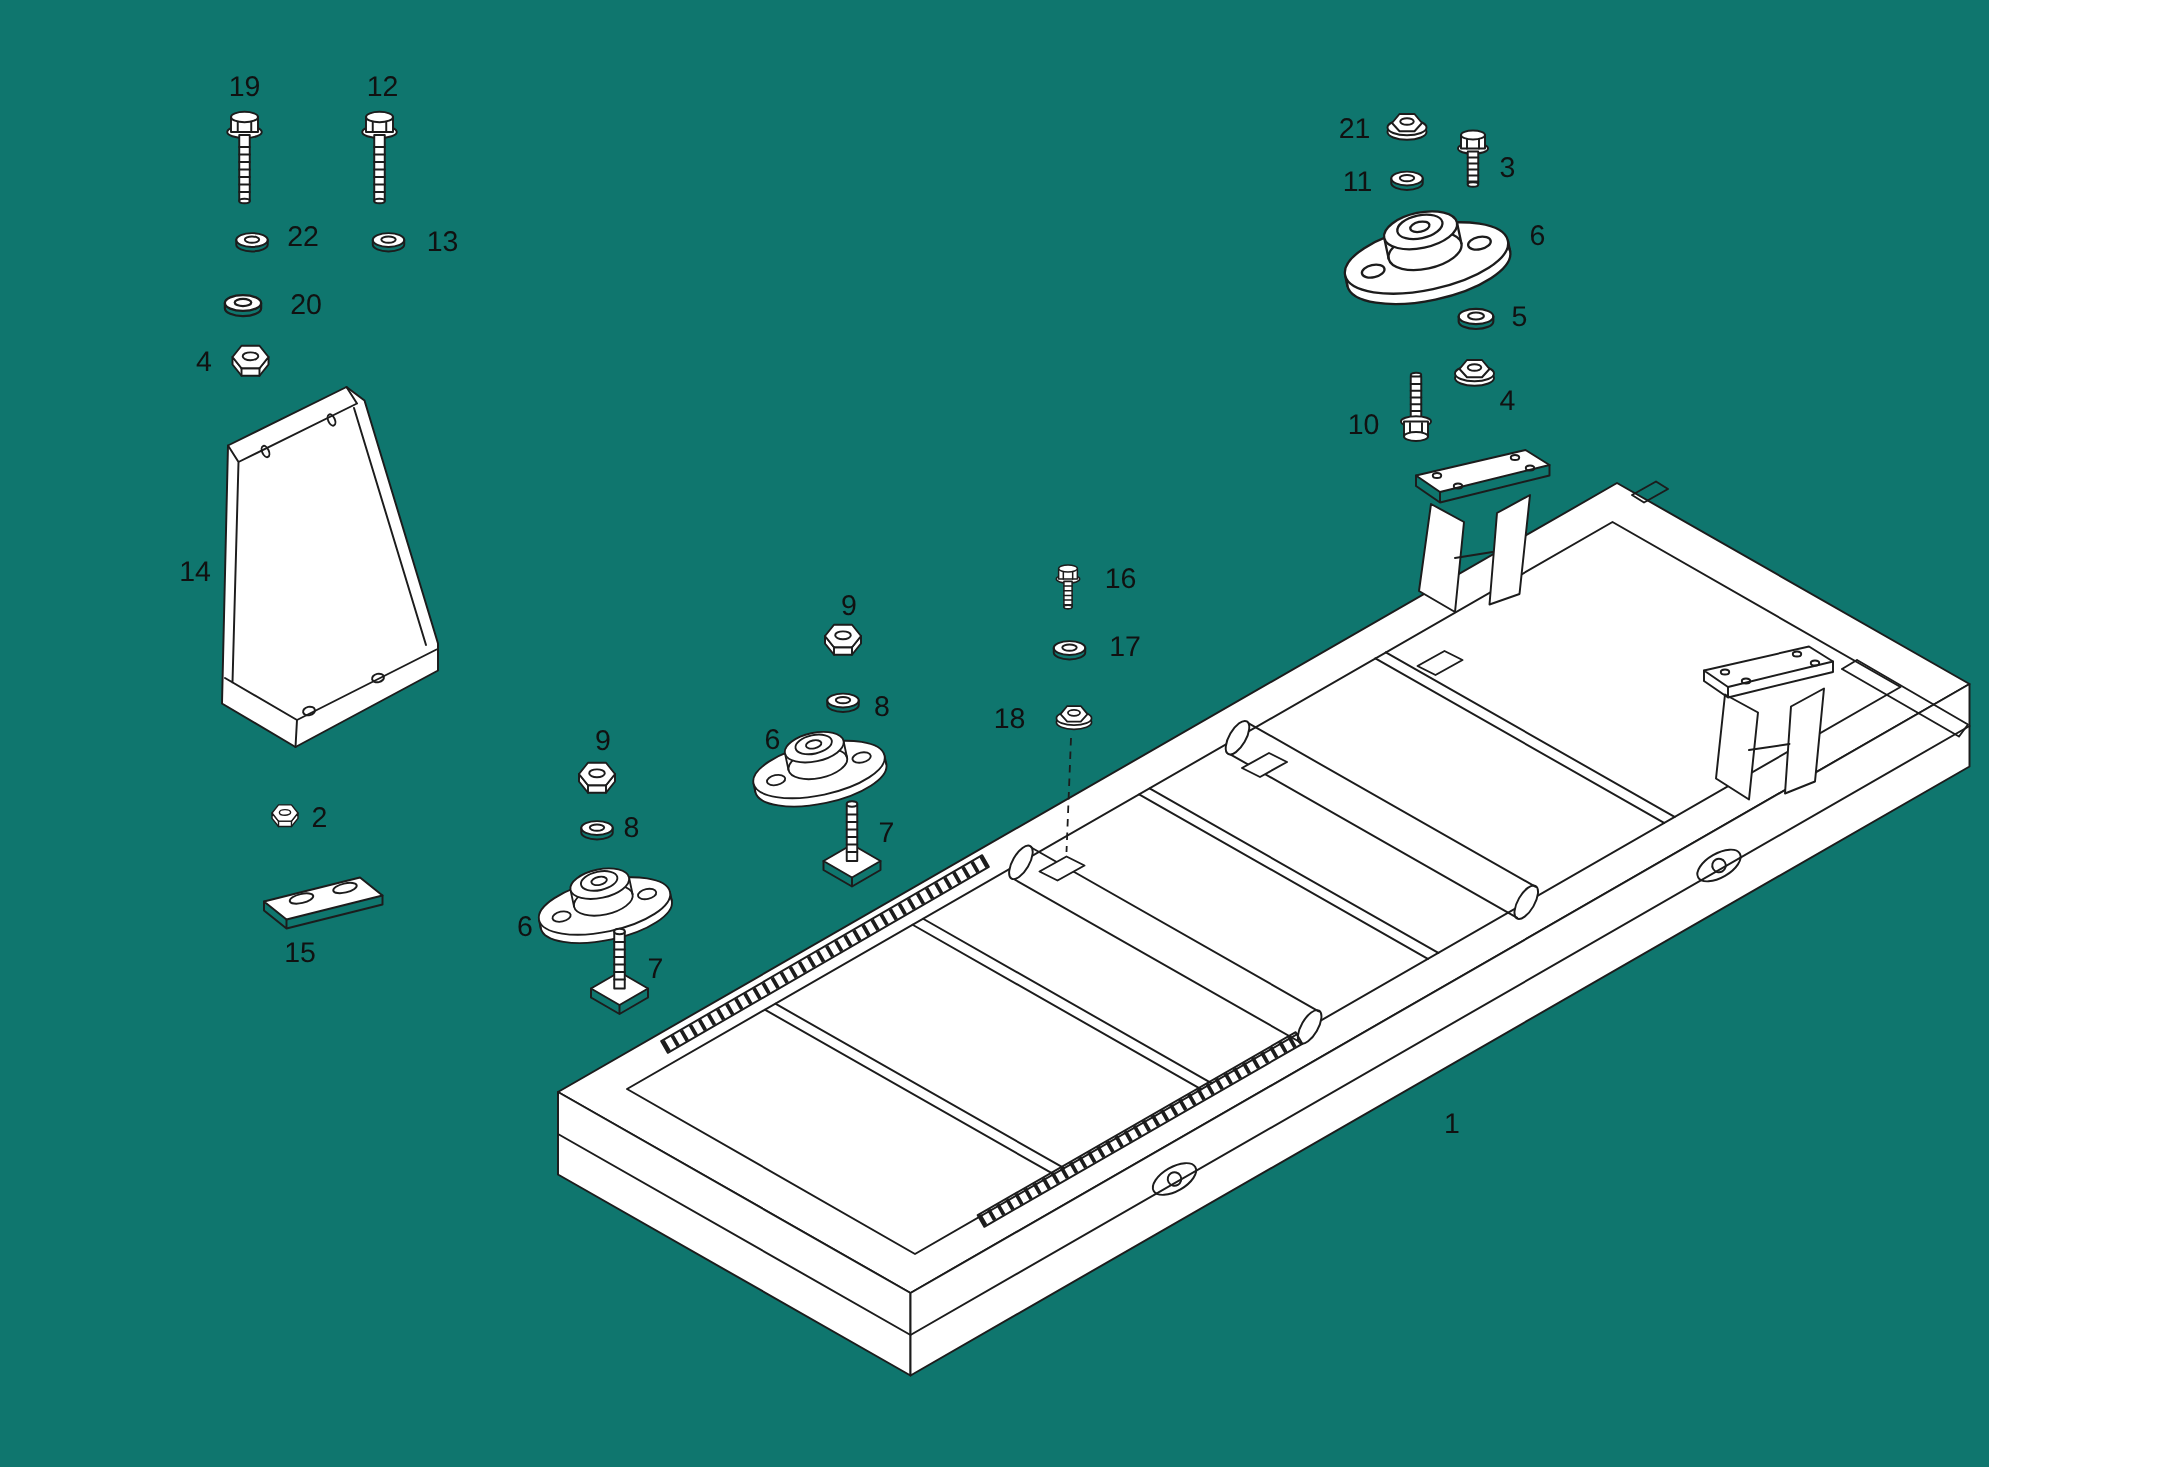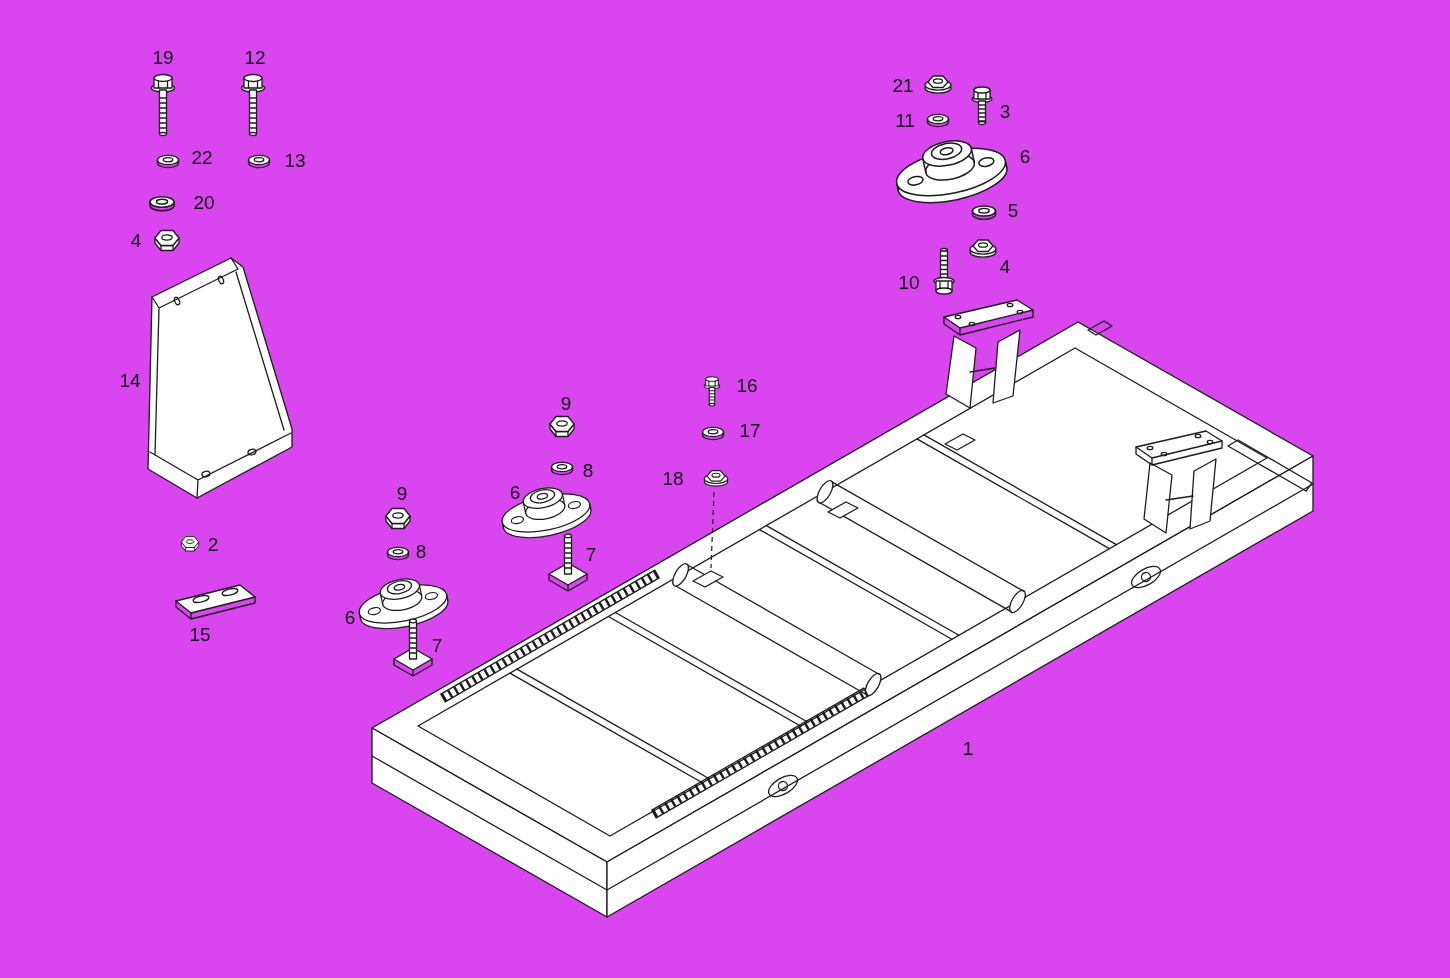--- a/index.html
+++ b/index.html
@@ -1,19 +1,19 @@
 <!DOCTYPE html>
 <html><head>
 <meta charset="utf-8">
 <style>
   html,body { margin:0; padding:0; background:#ffffff; }
   .canvas {
     position:relative;
-    width:1450px; height:978px;
-    background:#d946ef;
+    width:1326px; height:978px;
+    background:#0f766e;
     overflow:hidden;
     font-family:"Liberation Sans", sans-serif;
   }
   svg { position:absolute; left:0; top:0; }
   .ln  { fill:none; stroke:#1c1c1c; stroke-width:1.3; stroke-linecap:round; stroke-linejoin:round; }
   .fw  { fill:#ffffff; stroke:#1c1c1c; stroke-width:1.3; stroke-linejoin:round; }
   .hatch { fill:none; stroke:#1c1c1c; stroke-width:8; stroke-dasharray:2.5 4.5; }
   .dash  { fill:none; stroke:#1c1c1c; stroke-width:1.2; stroke-dasharray:5 4; }
   .lbl { font:19px "Liberation Sans", sans-serif; fill:#111111; text-anchor:middle; }
 </style>

